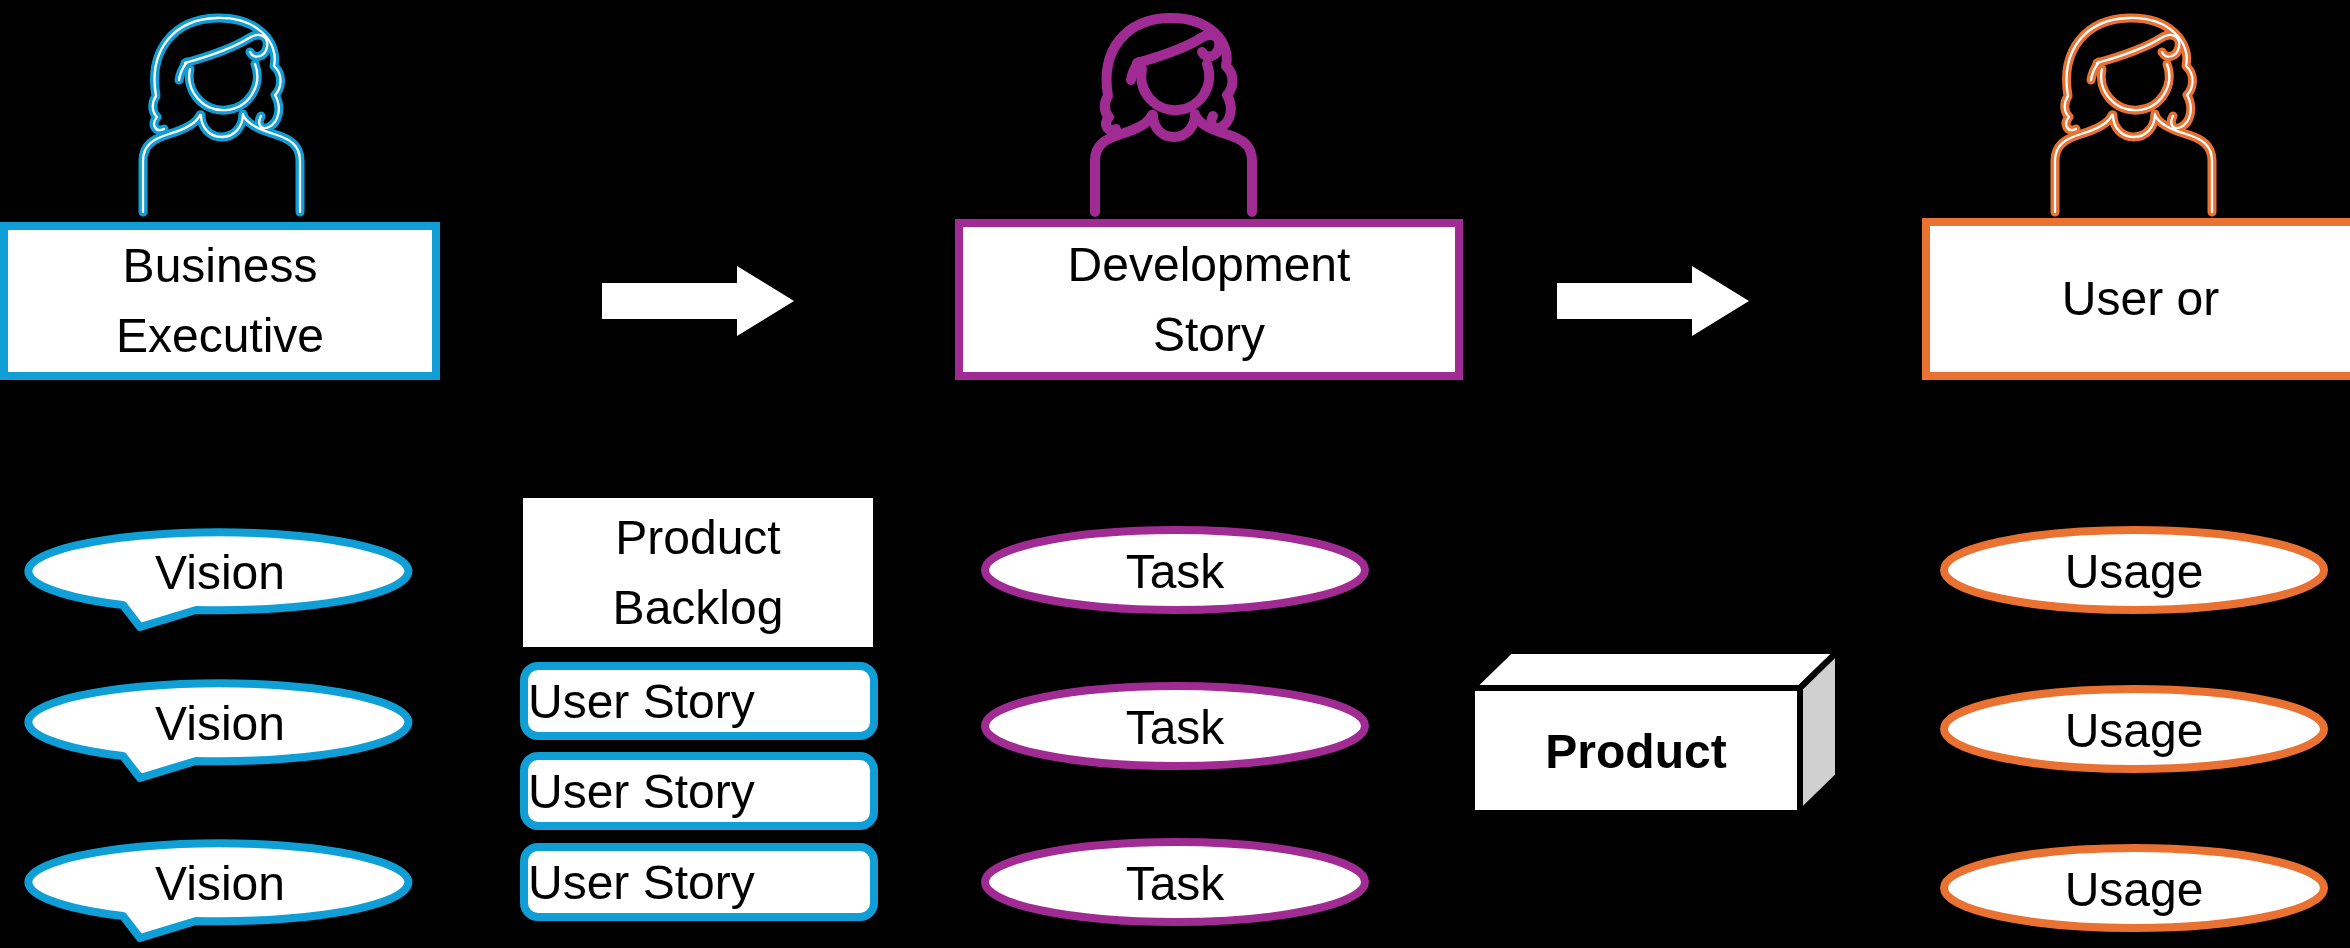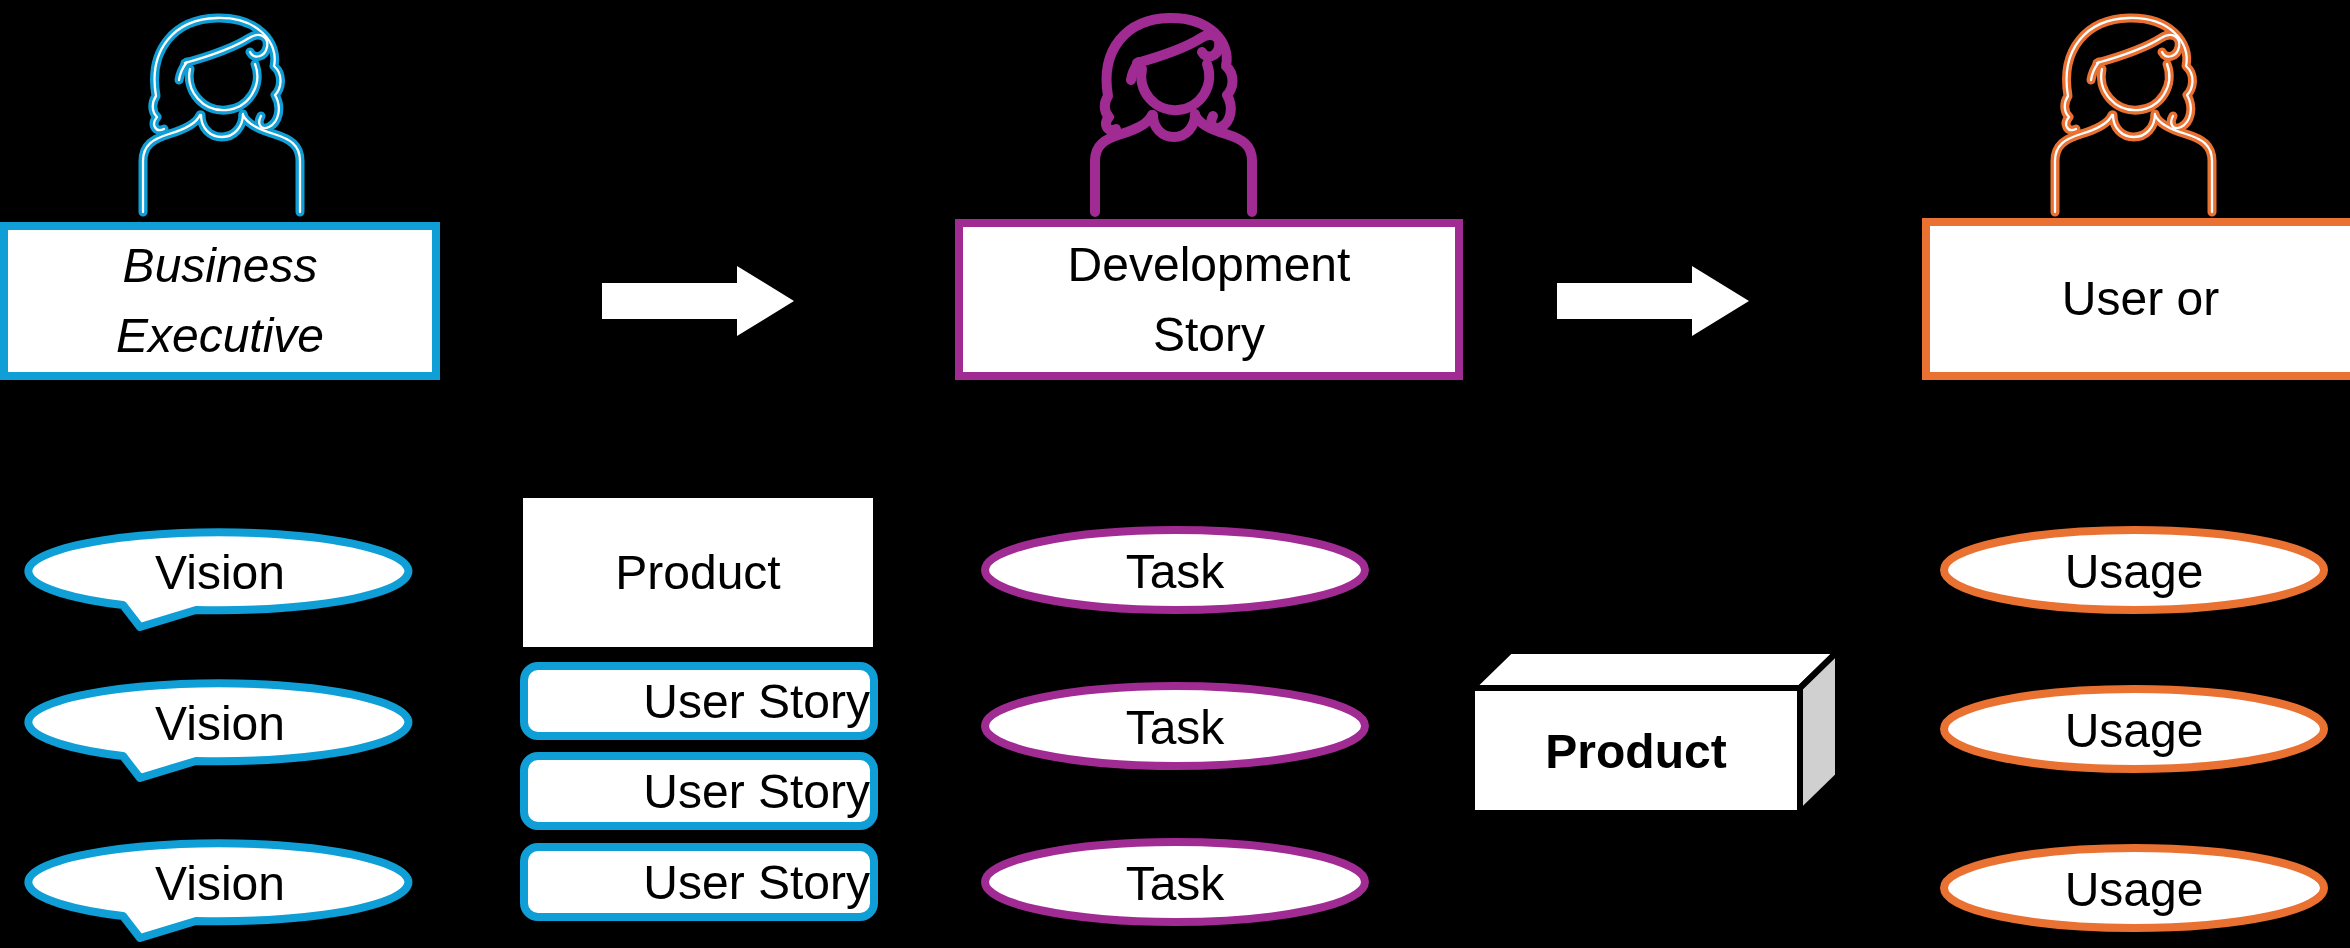--- a/index.html
+++ b/index.html
@@ -11,40 +11,40 @@
     --text-black:#000000;
   }
   html,body{margin:0;padding:0;background:#000;}
   body{font-family:"Liberation Sans", sans-serif;}
   .stage{position:relative;width:2350px;height:948px;background:#000;overflow:hidden;}
   .abs{position:absolute;}
   svg{display:block;overflow:visible;}
   svg text{fill:var(--text-black);font-size:48px;text-anchor:middle;dominant-baseline:central;font-family:"Liberation Sans", sans-serif;}
   
   .actor-box{box-sizing:border-box;background:#fff;display:flex;flex-direction:column;justify-content:center;align-items:center;text-align:center;color:var(--text-black);font-size:48px;line-height:70px;}
-  .actor-box.be{left:0px;top:222px;width:440px;height:158px;border:8px solid var(--executive-blue);font-style:italic;}
+  .actor-box.be{left:0px;top:222px;width:440px;height:158px;border:8px solid var(--executive-blue);}
   .actor-box.dt{left:955px;top:219px;width:508px;height:161px;border:8px solid var(--team-purple);}
   .actor-box.uc{left:1910px;top:218px;width:437px;height:162px;border:8px solid var(--customer-orange);margin-left:12px;}
   
   .person{width:260px;height:215px;}
   .person-blue{left:95px;top:5px;}
   .person-purple{left:1047px;top:5px;}
   .person-orange{left:2007px;top:5px;}
   
   .arrow{width:196px;height:74px;top:264px;}
   .arrow-1{left:600px;}
   .arrow-2{left:1555px;}
   
   .bubble{left:24px;width:400px;height:116px;}
   .bubble-1{top:525px;}.bubble-2{top:676px;}.bubble-3{top:836px;}
   .bubble path{fill:#fff;stroke:var(--executive-blue);stroke-width:8;stroke-linejoin:round;}
   
   .backlog{left:523px;top:498px;width:350px;height:149px;background:#fff;display:flex;flex-direction:column;justify-content:center;align-items:center;text-align:center;color:var(--text-black);font-size:48px;line-height:70px;}
   
-  .story{box-sizing:border-box;left:520px;width:358px;height:78px;background:#fff;border:8px solid var(--executive-blue);border-radius:18px;display:flex;justify-content:flex-end;align-items:center;color:var(--text-black);font-size:48px;}
+  .story{box-sizing:border-box;left:520px;width:358px;height:78px;background:#fff;border:8px solid var(--executive-blue);border-radius:18px;display:flex;justify-content:flex-start;align-items:center;color:var(--text-black);font-size:48px;}
   .story-1{top:662px;}.story-2{top:752px;}.story-3{top:843px;}
   
   .oval{width:400px;height:96px;}
   .task{left:979px;}
   .task-1{top:522px;}.task-2{top:678px;}.task-3{top:834px;}
   .usage{left:1938px;}
   .usage-1{top:522px;}.usage-2{top:681px;}.usage-3{top:840px;}
   .oval ellipse{fill:#fff;stroke-width:8;}
   .task ellipse{stroke:var(--team-purple);}
   .usage ellipse{stroke:var(--customer-orange);}
@@ -111,20 +111,21 @@
     <path d="M 99 80 A 190 39 0 1 1 172 85 L 116 102 Z"></path>
     <text x="196" y="47">Vision</text>
   </svg>
   <svg class="abs bubble bubble-3" viewBox="0 0 400 116">
     <path d="M 99 80 A 190 39 0 1 1 172 85 L 116 102 Z"></path>
     <text x="196" y="47">Vision</text>
   </svg>
 
   <div class="abs backlog">
     <div>Product</div>
+    <div>Backlog</div>
   </div>
 
   <div class="abs story story-1">
     <div>User Story</div>
   </div>
   <div class="abs story story-2">
     <div>User Story</div>
   </div>
   <div class="abs story story-3">
     <div>User Story</div>

